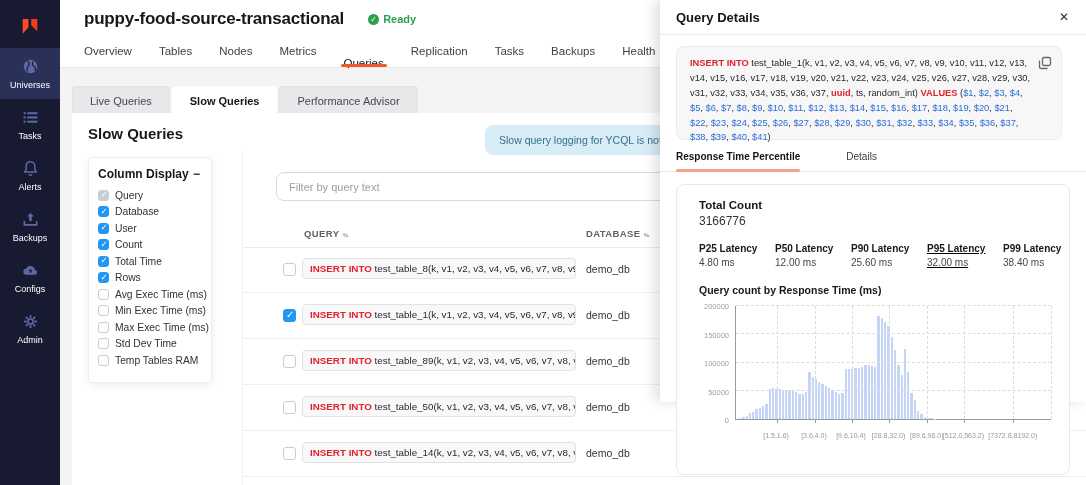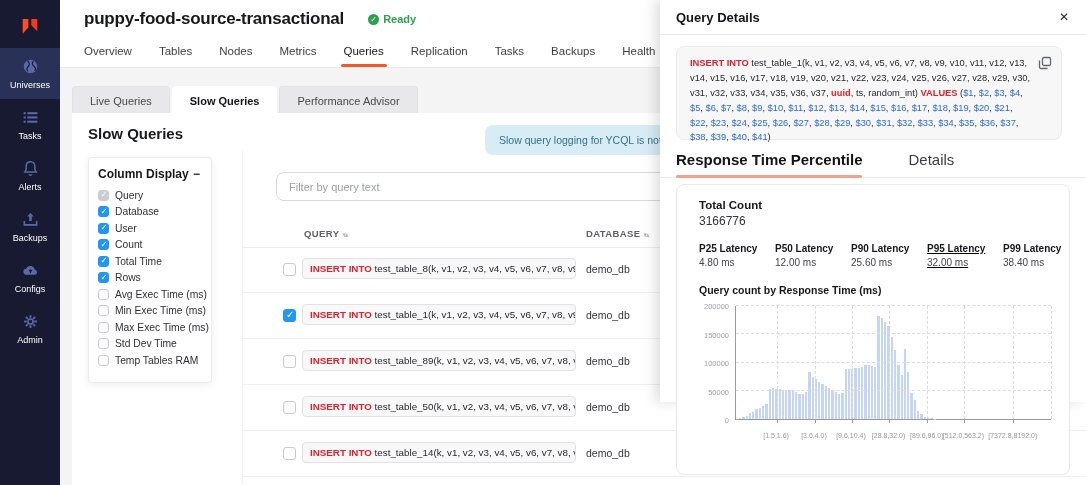--- a/index.html
+++ b/index.html
@@ -16,21 +16,21 @@
   .side-label{color:#ffffff;font-size:9px;}
 
   
   .main{position:absolute;left:60px;top:0;width:1026px;height:485px;}
   .topbar{background:#fff;height:38px;display:flex;align-items:center;padding-left:24px;gap:24px;}
   .topbar h1{font-size:17px;font-weight:700;color:#17181c;margin:0;letter-spacing:-0.2px;}
   .ready{color:#2ca04c;font-weight:700;font-size:11px;display:flex;align-items:center;gap:4px;}
   .ready-ic{width:11px;height:11px;border-radius:50%;background:#2ca04c;color:#fff;font-size:8px;line-height:11px;text-align:center;font-weight:400;}
   .nav-tabs{background:#fff;display:flex;padding-left:24px;gap:27px;border-bottom:1px solid #e9e9e9;height:30px;box-sizing:border-box;}
   .nav-tab{font-size:11.5px;color:#3f4148;padding-top:7px;position:relative;cursor:pointer;}
-  .nav-tab.active{color:#17181c;}
+  .nav-tab.active{color:#17181c;margin-top:12px;}
   .nav-tab.active::after{content:"";position:absolute;left:-3px;right:-3px;bottom:0;height:3px;background:#ef5a28;border-radius:2px;}
 
   .content-bg{position:absolute;top:68px;left:0;right:0;bottom:0;background:#f4f4f5;}
   .sub-tabs{display:flex;padding:18px 0 0 12px;gap:2px;}
   .subtab{font-size:11px;padding:8px 17px 7px;background:#e8e8ea;color:#47484d;border-radius:4px 4px 0 0;cursor:pointer;border:1px solid #e2e2e4;border-bottom:none;}
   .subtab.active{background:#fff;color:#131417;font-weight:600;border-color:#fff;}
 
   .panel{position:absolute;left:12px;top:45px;right:0;bottom:0;background:#fff;}
   .panel h2{font-size:15px;margin:0;position:absolute;left:16px;top:12px;color:#17181c;}
   .banner{position:absolute;top:12px;left:413px;width:280px;height:30px;background:#d8ecf6;border-radius:8px;color:#33708f;font-size:10.5px;line-height:30px;padding-left:14px;box-sizing:border-box;white-space:nowrap;overflow:hidden;}
@@ -63,21 +63,21 @@
   
   .details{position:absolute;left:660px;top:0;width:426px;height:402px;background:#fff;box-shadow:-5px 0 12px rgba(0,0,0,.13);z-index:5;}
   .d-head{height:34px;border-bottom:1px solid #ececee;display:flex;align-items:center;justify-content:space-between;padding:0 17px 0 16px;font-size:13px;font-weight:700;color:#131417;}
   .close{font-size:12px;color:#2b2b2e;cursor:pointer;font-weight:700;}
   .sqlbox{position:absolute;left:16px;top:46px;width:386px;height:94px;background:#f7f7f8;border:1px solid #ebebee;border-radius:8px;padding:9px 30px 9px 13px;box-sizing:border-box;}
   #sql-text{font-size:9.3px;line-height:1.6;color:#26282d;}
   .param{color:#2e6bd6;}
   .copy{position:absolute;right:9px;top:9px;width:14px;height:14px;cursor:pointer;}
   .copy svg{width:14px;height:14px;display:block;}
   .d-tabs{position:absolute;left:0;top:151px;width:100%;border-bottom:1px solid #ececee;display:flex;gap:46px;padding-left:16px;box-sizing:border-box;}
-  .d-tab{font-size:15px;color:#3b3d42;position:relative;cursor:pointer;padding-bottom:9px;}
+  .d-tab{font-size:10px;color:#3b3d42;position:relative;cursor:pointer;padding-bottom:9px;}
   .d-tab.active{color:#131417;font-weight:700;}
   .d-tab.active::after{content:"";position:absolute;left:0;right:0;bottom:-1px;height:3px;background:#f2a38e;border-radius:2px;}
 
   .stats-card{position:absolute;left:16px;top:184px;width:394px;height:291px;border:1px solid #e9e9ec;border-radius:8px;box-sizing:border-box;padding:14px 14px 0 22px;background:#fff;}
   .tc-label{font-size:11.5px;font-weight:700;color:#17181c;}
   .tc-value{font-size:12px;color:#33353a;margin-top:3px;}
   .stat-row{display:flex;margin-top:15px;}
   .stat{margin-right:14px;}
   .stat-label{font-size:10px;font-weight:700;color:#17181c;white-space:nowrap;}
   .stat-value{font-size:10px;color:#44464c;margin-top:3px;white-space:nowrap;}

